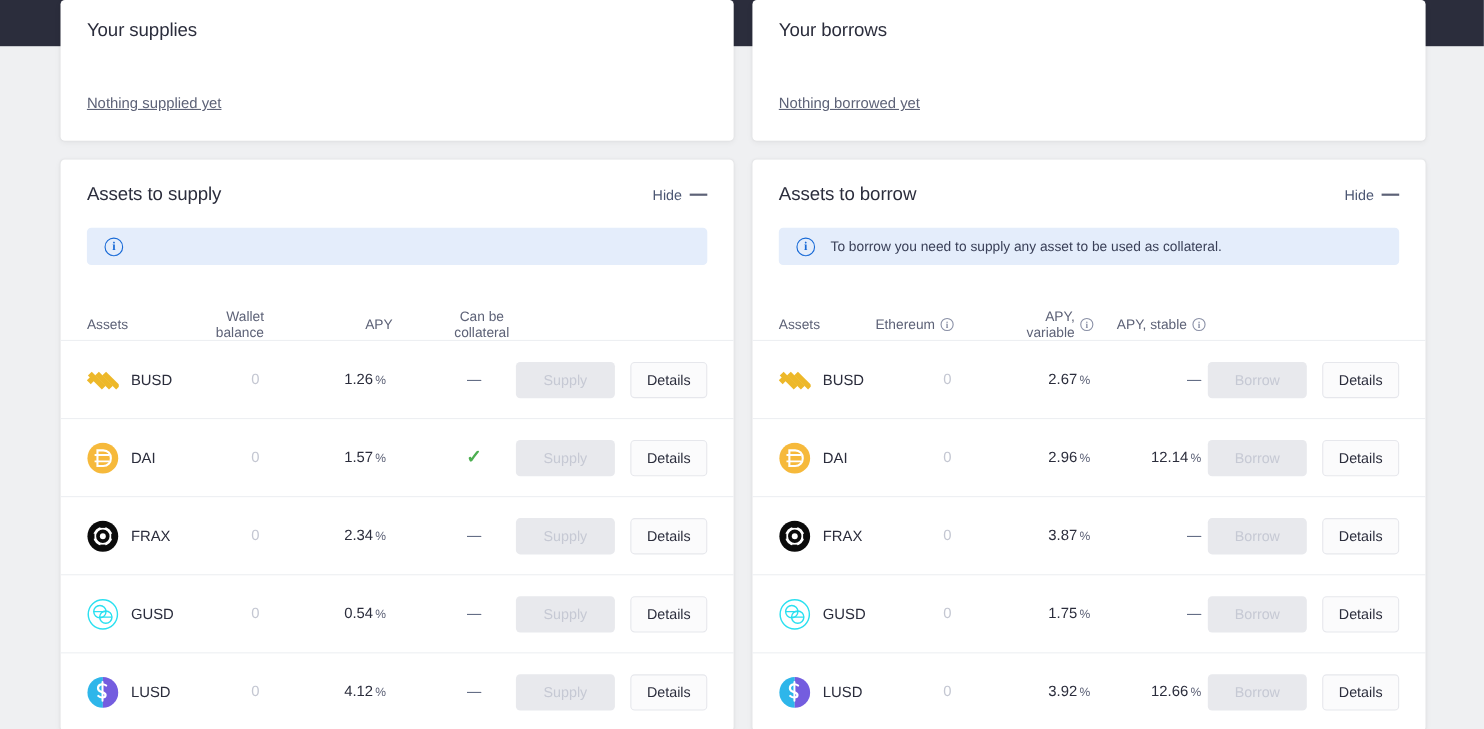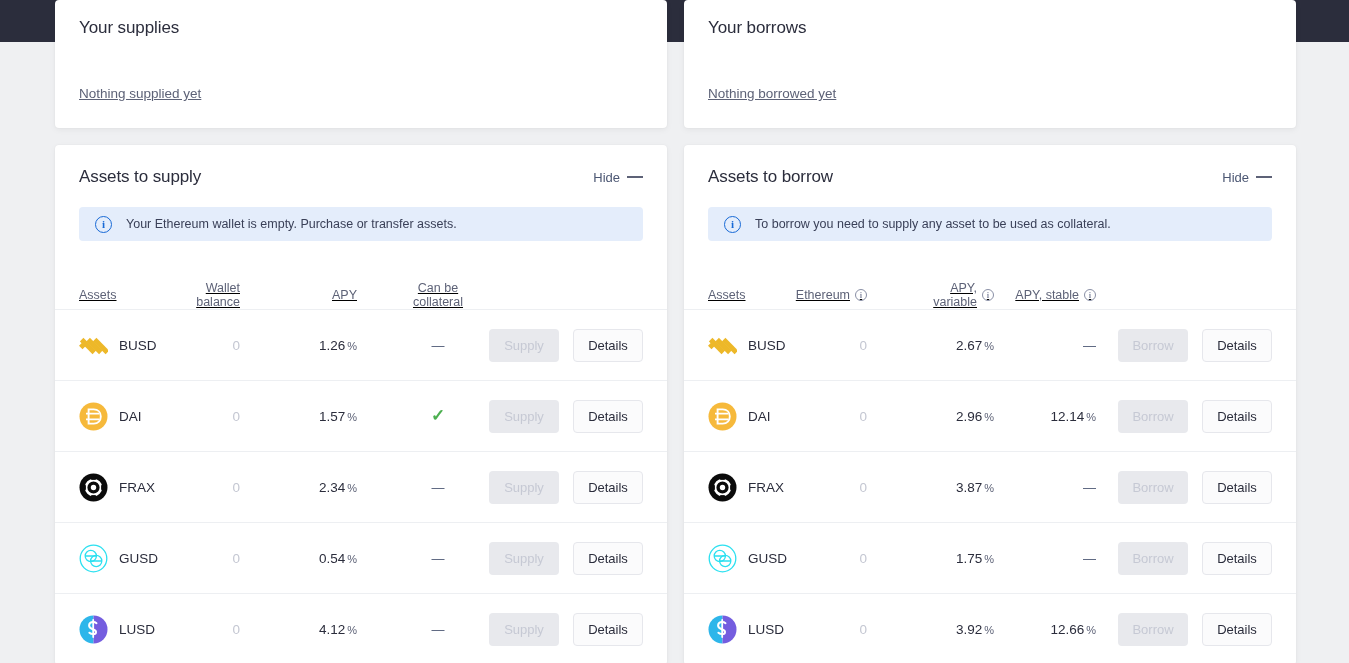--- a/index.html
+++ b/index.html
@@ -118,21 +118,20 @@
     font-size: 8.5px;
     flex: 0 0 12px;
   }
 
   .col-heads {
     display: flex;
     align-items: center;
     padding: 0 24px;
     margin-top: 40px;
     height: 28px;
-    text-decoration: underline;
   }
   .col-heads .ch {
     font-size: 12.5px;
     color: #5D6277;
     display: flex;
     align-items: center;
     gap: 5px;
   }
 
   .asset-row {
@@ -191,21 +190,21 @@
     font-size: 13px;
     border-radius: 4px;
     height: 33px;
     display: flex;
     align-items: center;
     justify-content: center;
     cursor: pointer;
     white-space: nowrap;
   }
   .btn-primary-disabled {
-    width: 70px;
+    width: 90px;
     background: #E8E9ED;
     color: #C6C9D4;
     border: none;
     text-align: center;
   }
   .btn-secondary {
     width: 70px;
     background: #FBFBFC;
     color: #2B2D3C;
     border: 1px solid #E6E7EC;
@@ -235,21 +234,20 @@
         <div class="assets-head">
           <div class="card-title">Assets to supply</div>
           <div class="hide-toggle">
             <span>Hide</span>
             <span class="dash-line"></span>
           </div>
         </div>
 
         <div class="alert">
           <span class="info-circle">i</span>
-          <span class="alert-text">Your Ethereum wallet is empty. Purchase or transfer assets.</span>
         </div>
 
         <div class="col-heads">
           <div class="ch c-asset">Assets</div>
           <div class="ch c-wallet" style="justify-content:flex-end">Wallet balance</div>
           <div class="ch c-apy" style="justify-content:flex-end">APY</div>
           <div class="ch c-collat">Can be collateral</div>
           <div class="c-actions"></div>
         </div>
 

